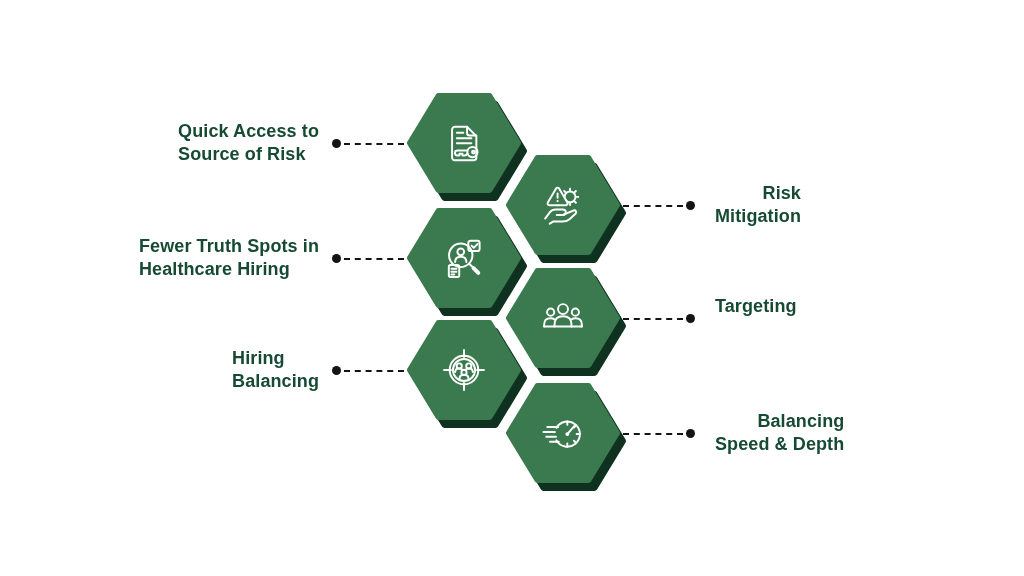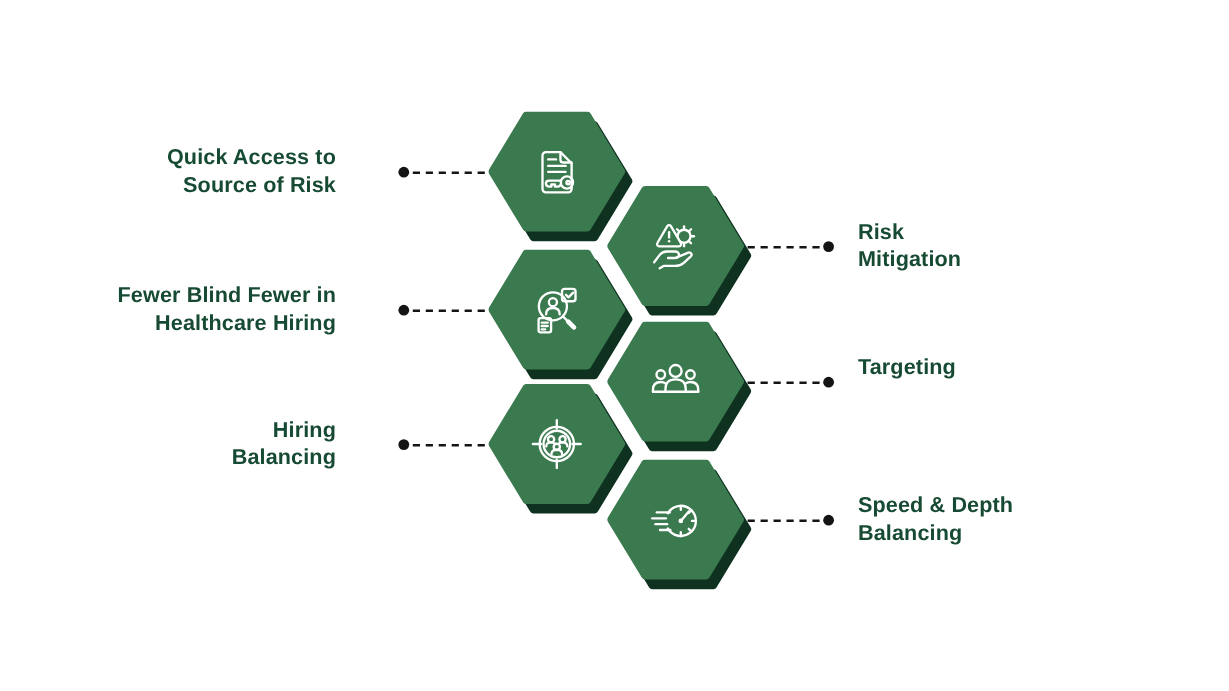--- a/index.html
+++ b/index.html
@@ -8,22 +8,22 @@
         font-family:"Liberation Sans",sans-serif;}
   :root{
     --hex-fill:#3B7A4F;
     --hex-shadow:#0F3220;
     --label-color:#174A33;
     --connector-color:#141414;
   }
   .label{position:absolute;font-weight:700;font-size:18px;line-height:23px;
          color:var(--label-color);letter-spacing:.1px;white-space:nowrap;}
   .label span{display:block;}
-  .label.left{right:744px;text-align:right;}
-  .label.right{left:715px;text-align:left;}
+  .label.left{right:705px;}
+  .label.right{left:715px;text-align:right;}
   .connector{position:absolute;width:75px;height:9px;display:flex;align-items:center;}
   .connector .dot{width:9px;height:9px;border-radius:50%;background:var(--connector-color);flex:none;}
   .connector .dash{flex:1;height:0;border-top:2px dashed var(--connector-color);margin:0 3px;}
   .hex{position:absolute;width:122px;height:110px;}
   .hexsvg{position:absolute;left:0;top:0;}
   .hexsvg .shadow{fill:var(--hex-shadow);stroke:var(--hex-shadow);}
   .hexsvg .face{fill:var(--hex-fill);stroke:var(--hex-fill);}
   .hexsvg polygon{stroke-width:6;stroke-linejoin:round;}
   .icon{position:absolute;left:31px;top:24px;width:52px;height:52px;}
   .icon path,.icon circle,.icon rect,.icon line{
@@ -92,21 +92,21 @@
       <span class="dot"></span>
     </div>
     <div class="label right" style="top:182px">
       <span>Risk</span>
       <span>Mitigation</span>
     </div>
   </div>
 
   <div>
     <div class="label left" style="top:235px">
-      <span>Fewer Blind Fewer in</span>
+      <span>Fewer Truth Spots in</span>
       <span>Healthcare Hiring</span>
     </div>
     <div class="connector" style="left:332px;top:254px">
       <span class="dot"></span>
       <span class="dash"></span>
     </div>
     <div class="hex" style="left:407px;top:208px">
       <svg class="hexsvg" width="122" height="110" viewBox="0 0 122 110">
         <polygon class="shadow" points="3,50 31.5,3 82.5,3 111,50 82.5,97 31.5,97" transform="translate(6,8)"></polygon>
         <polygon class="face" points="3,50 31.5,3 82.5,3 111,50 82.5,97 31.5,97"></polygon>
@@ -202,18 +202,18 @@
         <path d="M6 23 H16.5"></path>
         <path d="M8.5 27.5 H17.5"></path>
         <path d="M12 32 H20"></path>
       </svg>
     </div>
     <div class="connector" style="left:620px;top:429px">
       <span class="dash"></span>
       <span class="dot"></span>
     </div>
     <div class="label right" style="top:410px">
+      <span>Balancing</span>
       <span>Speed &amp; Depth</span>
-      <span>Balancing</span>
     </div>
   </div>
 
 </div>
 
 </body></html>

